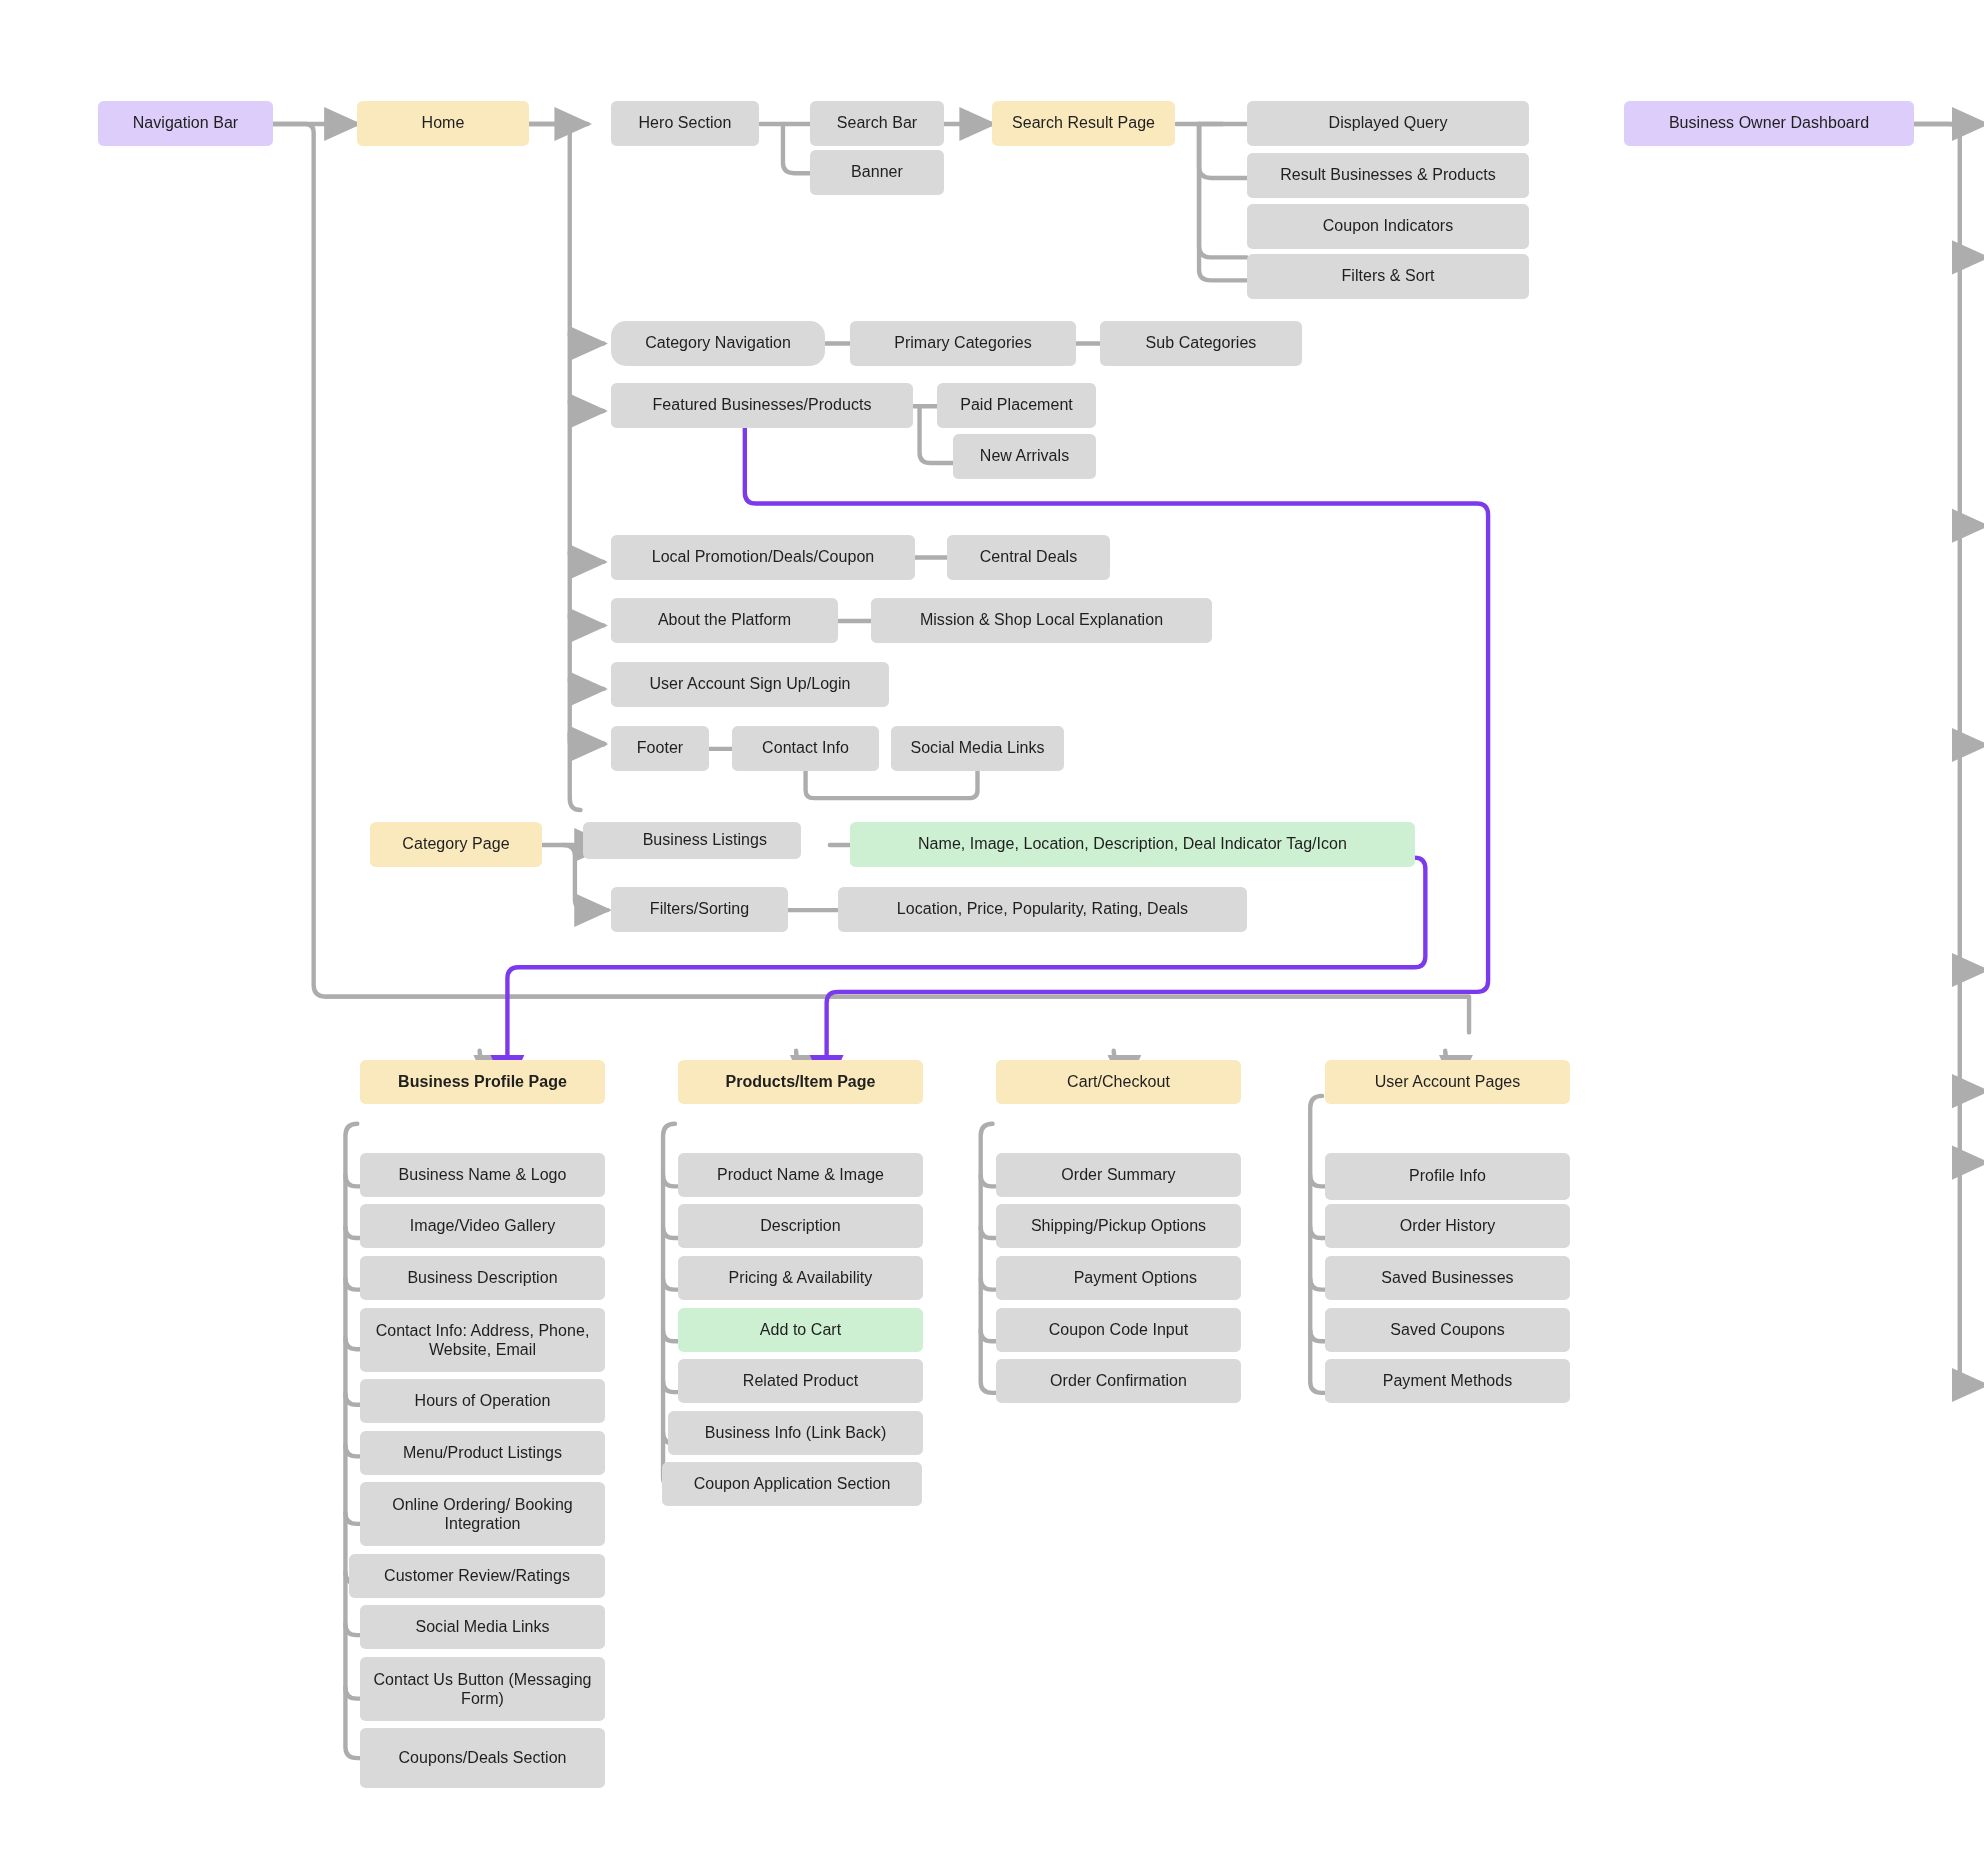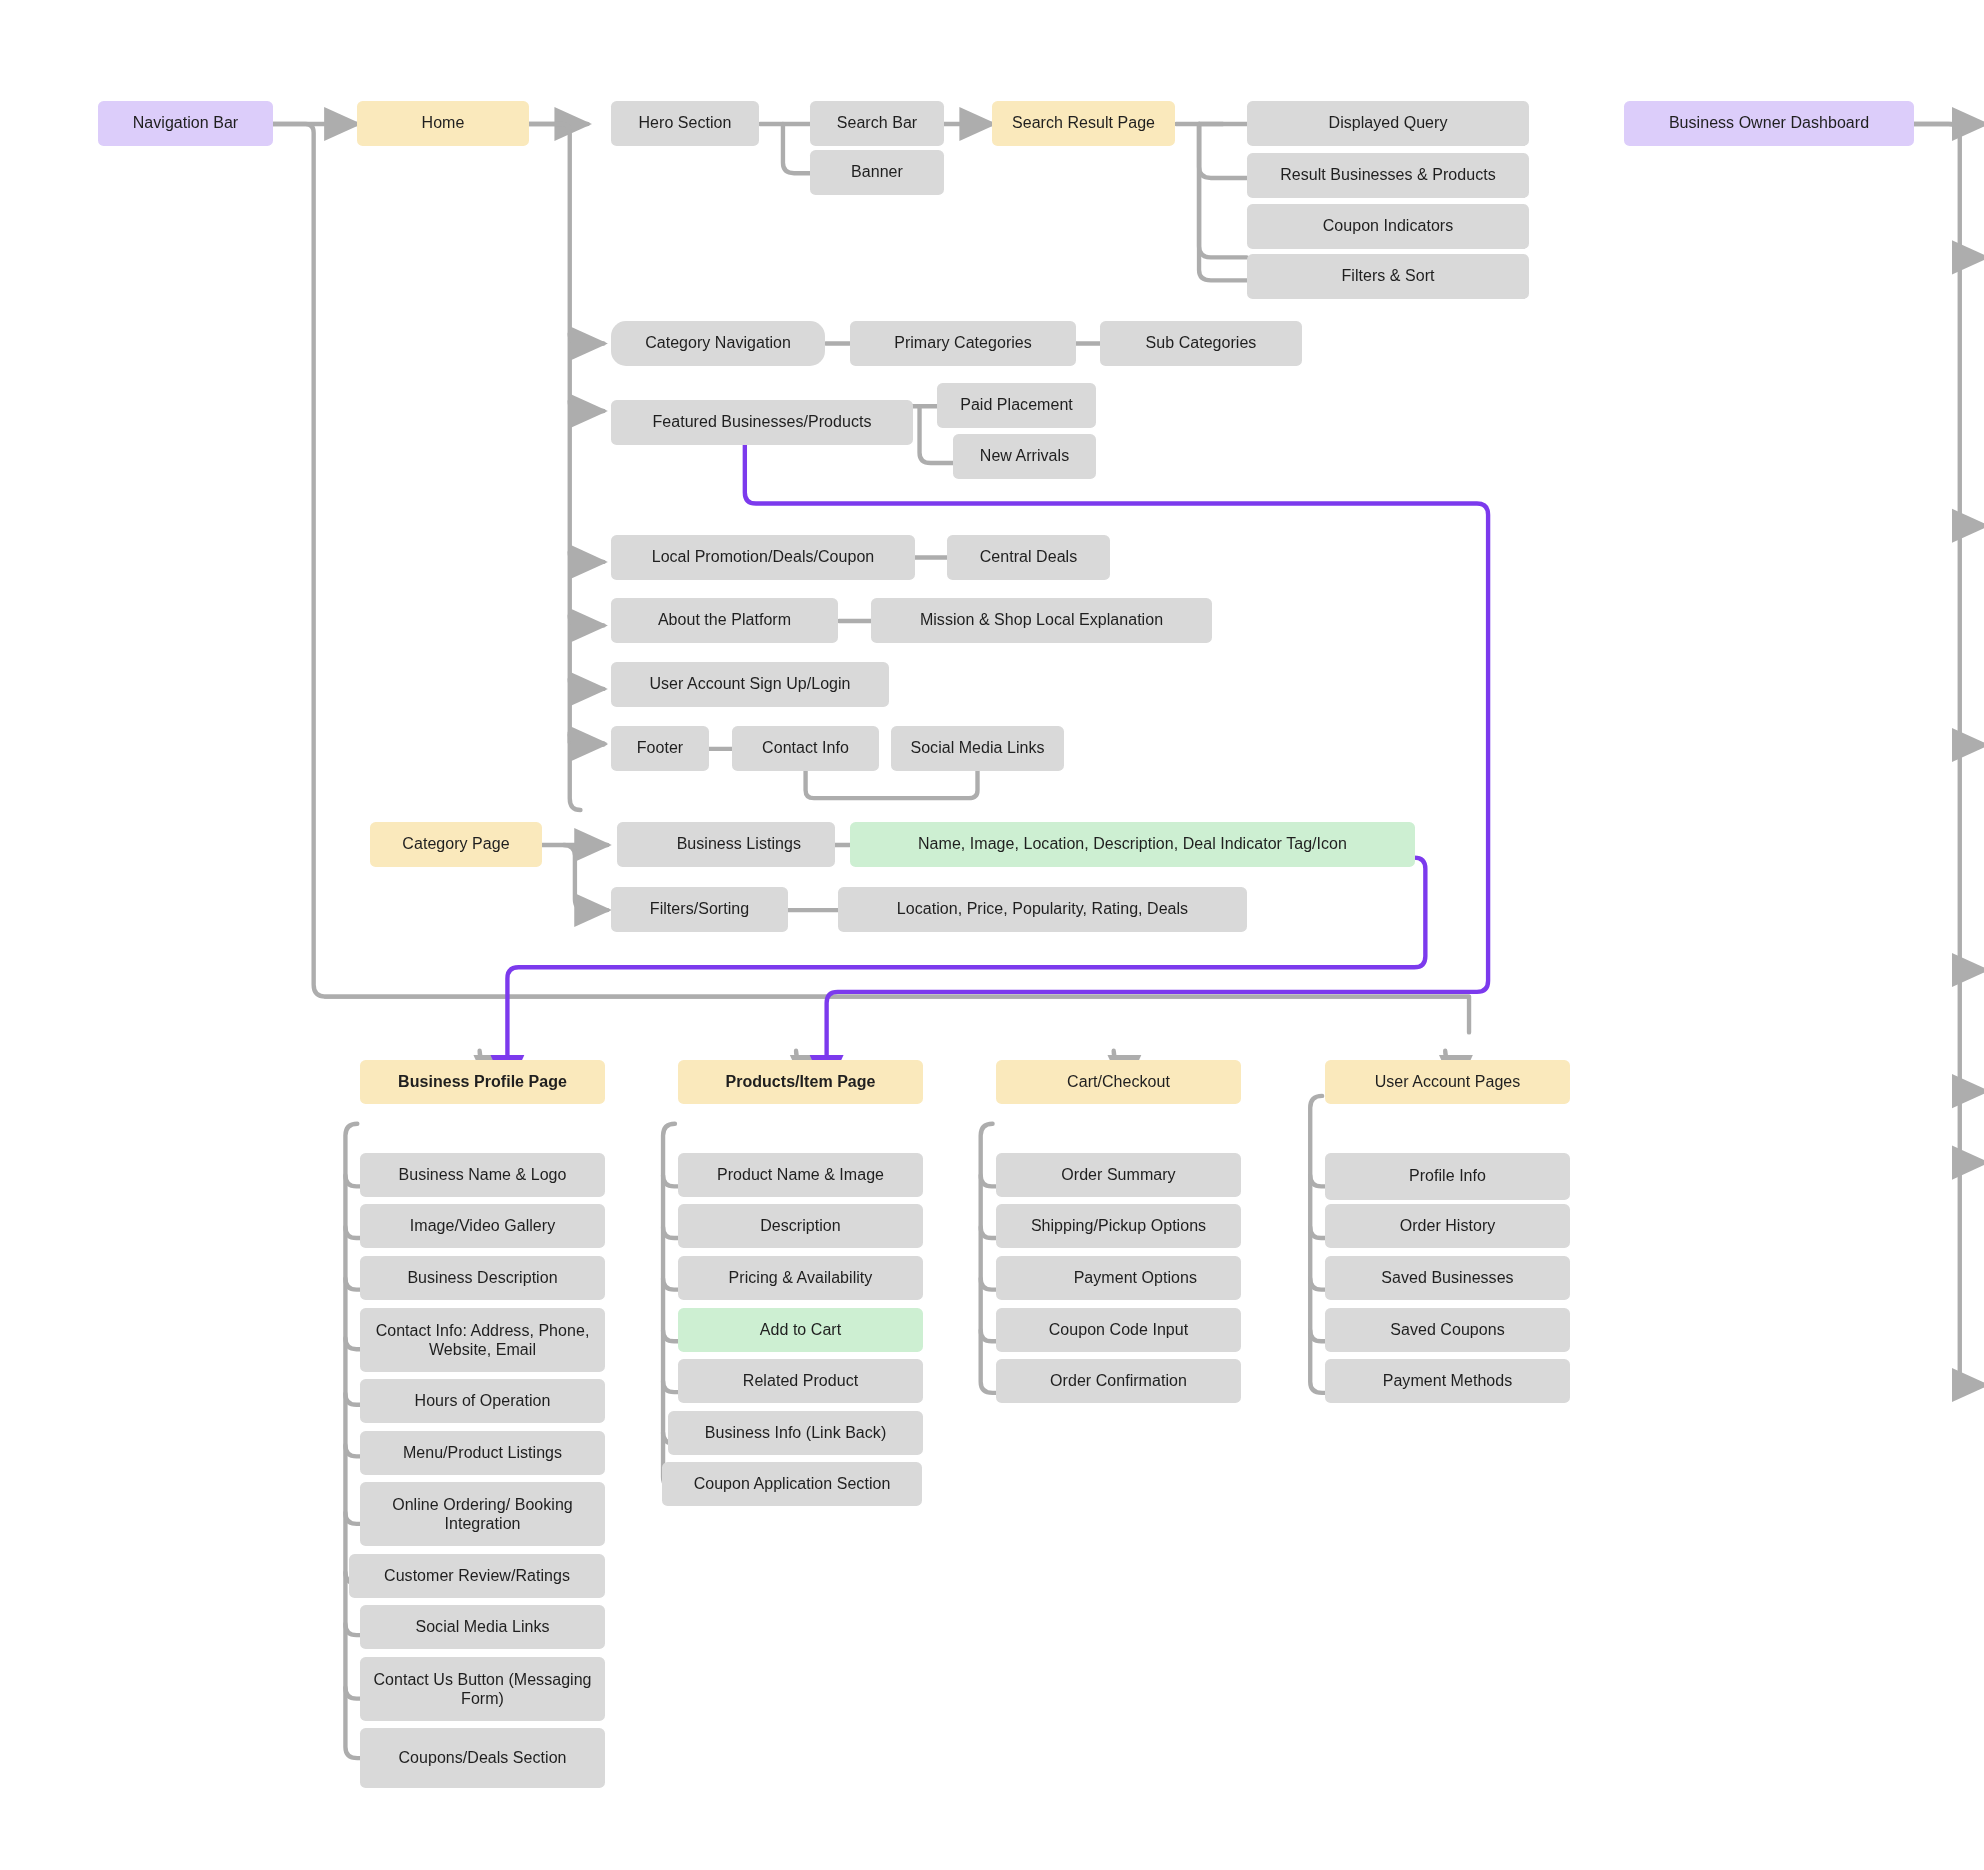--- a/index.html
+++ b/index.html
@@ -194,38 +194,38 @@
 
   <div class="node gray" style="left:1247px;top:101px;width:282px;height:45px;">Displayed Query</div>
   <div class="node gray" style="left:1247px;top:153px;width:282px;height:45px;">Result Businesses &amp; Products</div>
   <div class="node gray" style="left:1247px;top:204px;width:282px;height:45px;">Coupon Indicators</div>
   <div class="node gray" style="left:1247px;top:254px;width:282px;height:45px;">Filters &amp; Sort</div>
 
   <div class="node gray" style="left:611px;top:321px;width:214px;height:45px;border-radius:15px;">Category Navigation</div>
   <div class="node gray" style="left:850px;top:321px;width:226px;height:45px;">Primary Categories</div>
   <div class="node gray" style="left:1100px;top:321px;width:202px;height:45px;">Sub Categories</div>
 
-  <div class="node gray" style="left:611px;top:383px;width:302px;height:45px;margin-top:17px;">Featured Businesses/Products</div>
+  <div class="node gray" style="left:611px;top:383px;width:302px;height:45px;">Featured Businesses/Products</div>
   <div class="node gray" style="left:937px;top:383px;width:159px;height:45px;">Paid Placement</div>
   <div class="node gray" style="left:953px;top:434px;width:143px;height:45px;">New Arrivals</div>
 
   <div class="node gray" style="left:611px;top:535px;width:304px;height:45px;">Local Promotion/Deals/Coupon</div>
   <div class="node gray" style="left:947px;top:535px;width:163px;height:45px;">Central Deals</div>
 
   <div class="node gray" style="left:611px;top:598px;width:227px;height:45px;">About the Platform</div>
   <div class="node gray" style="left:871px;top:598px;width:341px;height:45px;">Mission &amp; Shop Local Explanation</div>
 
   <div class="node gray" style="left:611px;top:662px;width:278px;height:45px;">User Account Sign Up/Login</div>
 
   <div class="node gray" style="left:611px;top:726px;width:98px;height:45px;">Footer</div>
   <div class="node gray" style="left:732px;top:726px;width:147px;height:45px;">Contact Info</div>
   <div class="node gray" style="left:891px;top:726px;width:173px;height:45px;">Social Media Links</div>
 
   <div class="node yellow" style="left:370px;top:822px;width:172px;height:45px;">Category Page</div>
-  <div class="node gray" style="left:617px;top:822px;width:218px;height:45px;padding-left:32px;">Business Listings</div>
+  <div class="node gray" style="left:583px;top:822px;width:218px;height:37px;padding-left:32px;">Business Listings</div>
   <div class="node green" style="left:850px;top:822px;width:565px;height:45px;">Name, Image, Location, Description, Deal Indicator Tag/Icon</div>
   <div class="node gray" style="left:611px;top:887px;width:177px;height:45px;">Filters/Sorting</div>
   <div class="node gray" style="left:838px;top:887px;width:409px;height:45px;">Location, Price, Popularity, Rating, Deals</div>
 
   <div class="node yellow" style="left:360px;top:1060px;width:245px;height:44px;font-weight:700;">Business Profile Page</div>
   <div class="node gray" style="left:360px;top:1153px;width:245px;height:44px;">Business Name &amp; Logo</div>
   <div class="node gray" style="left:360px;top:1204px;width:245px;height:44px;">Image/Video Gallery</div>
   <div class="node gray" style="left:360px;top:1256px;width:245px;height:44px;">Business Description</div>
   <div class="node gray multiline" style="left:360px;top:1308px;width:245px;height:64px;">Contact Info: Address, Phone, Website, Email</div>
   <div class="node gray" style="left:360px;top:1379px;width:245px;height:44px;">Hours of Operation</div>

